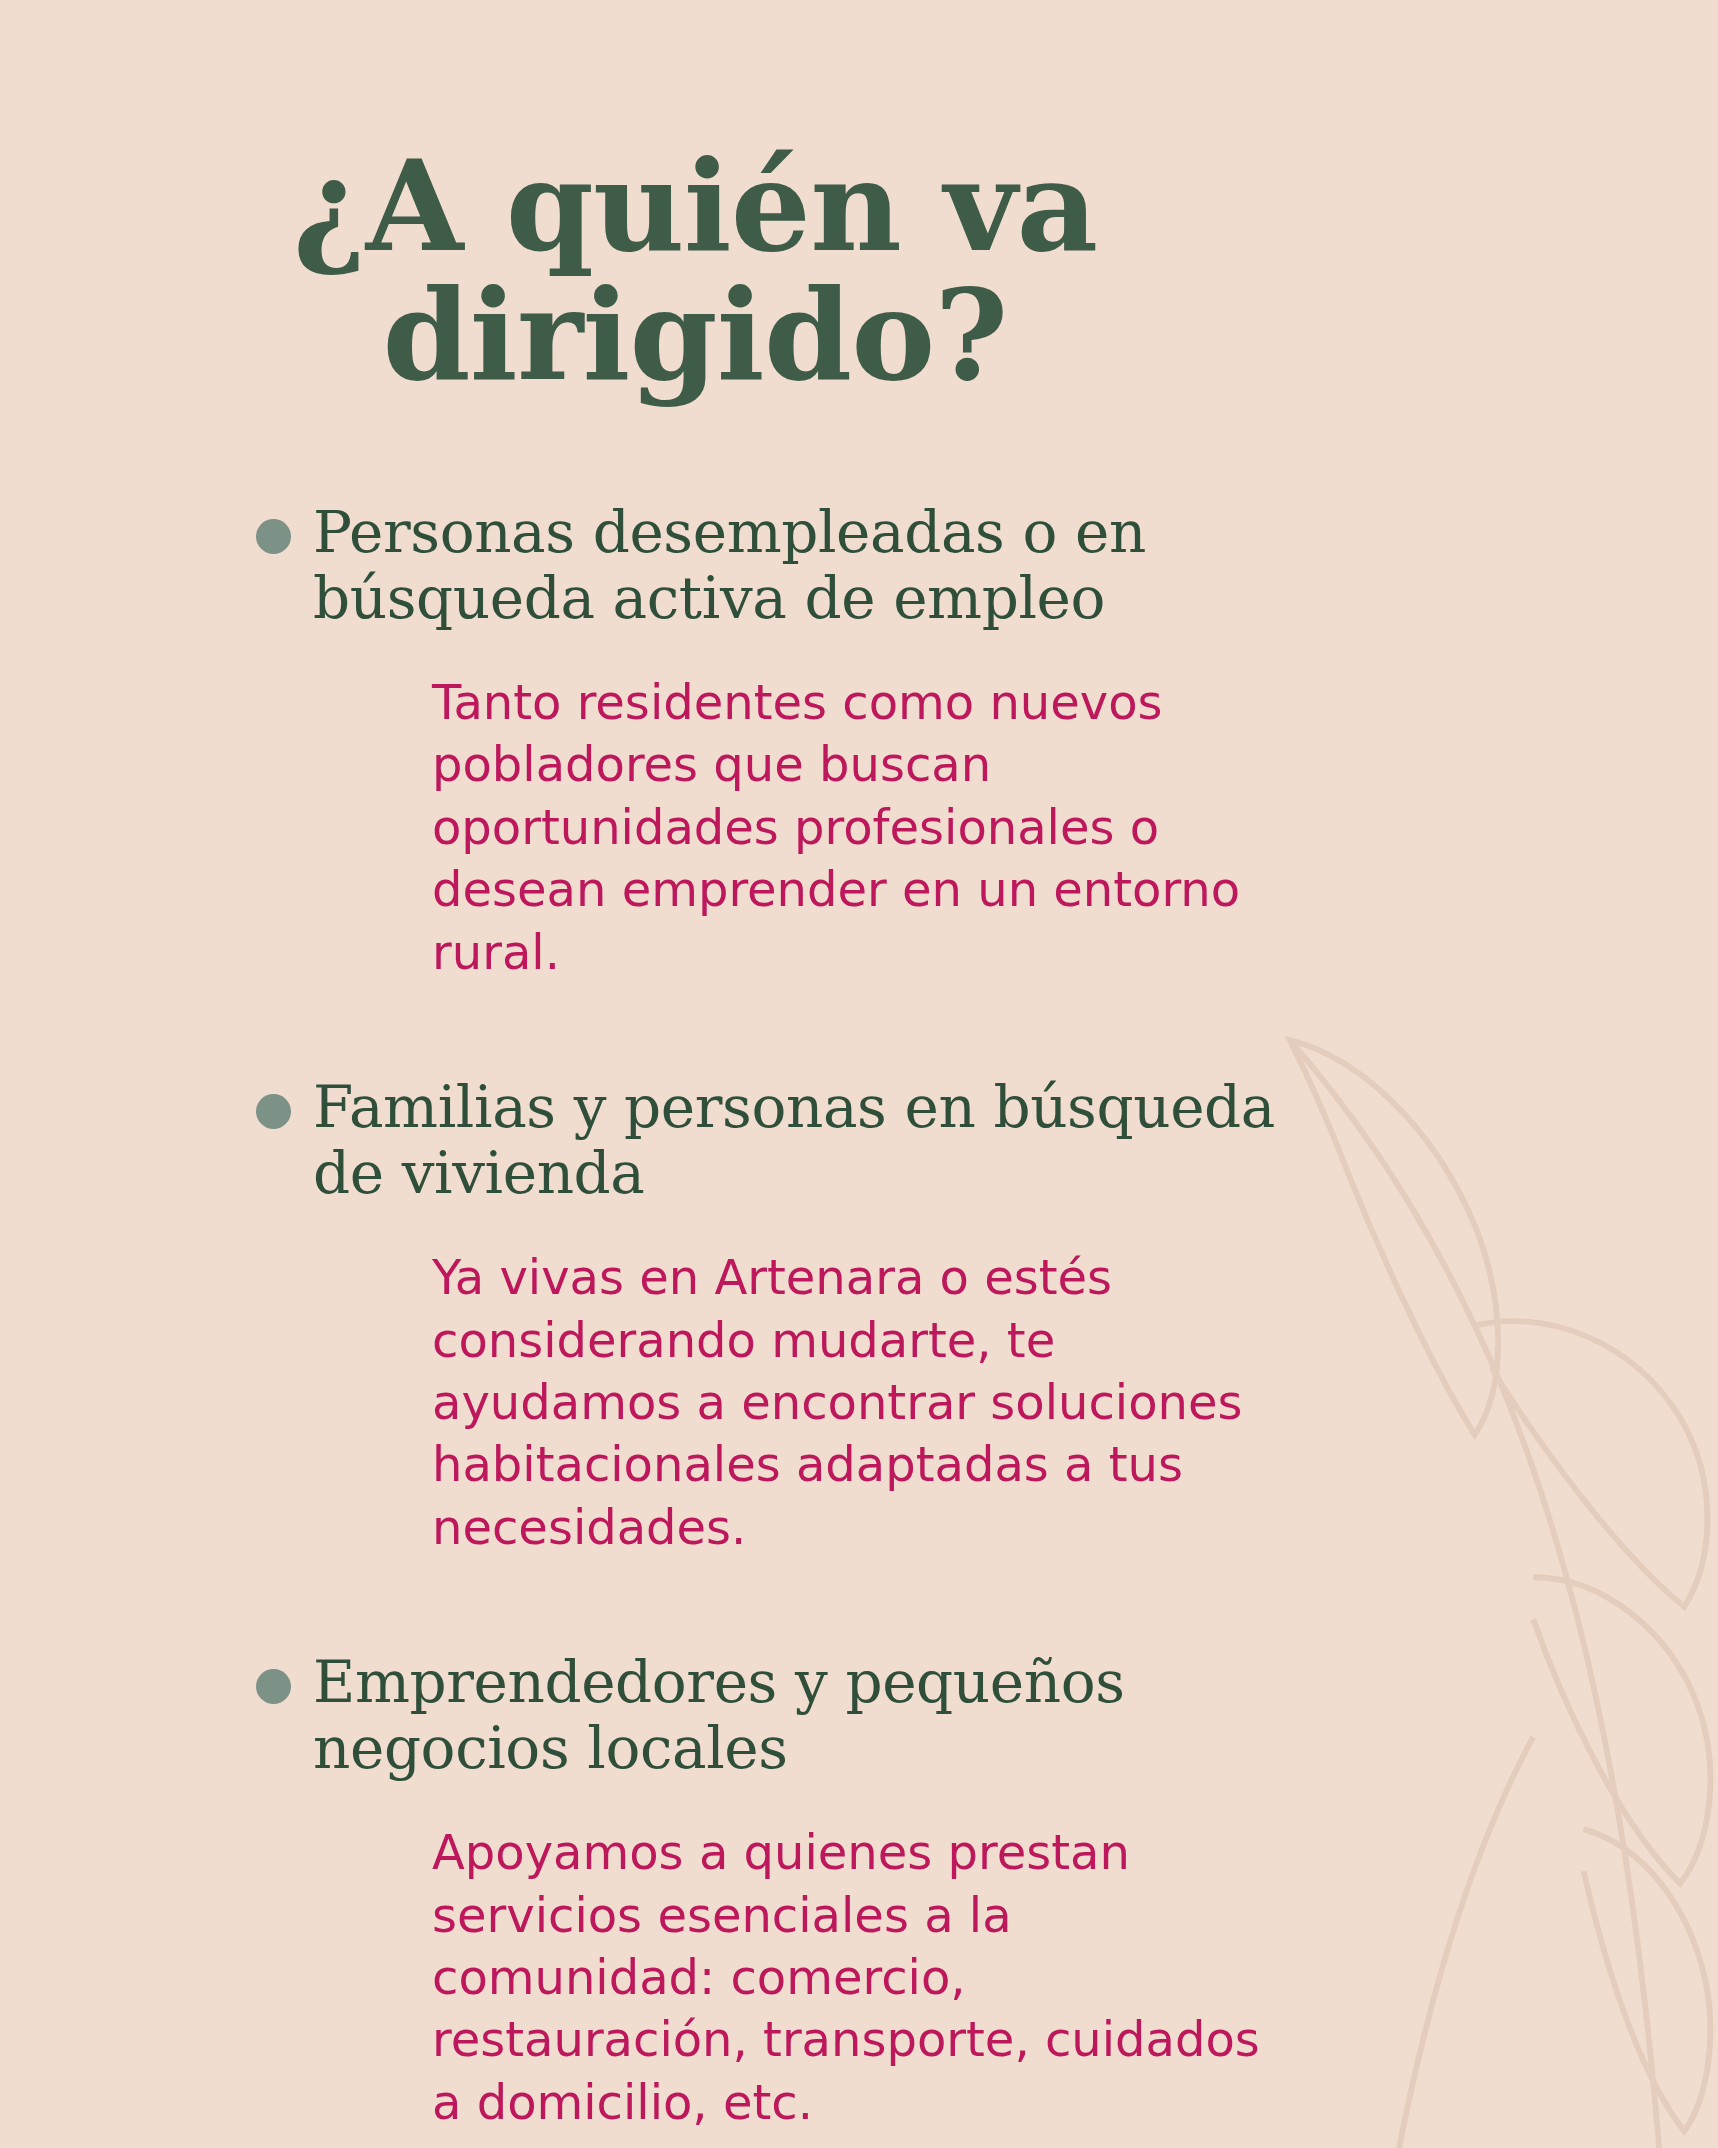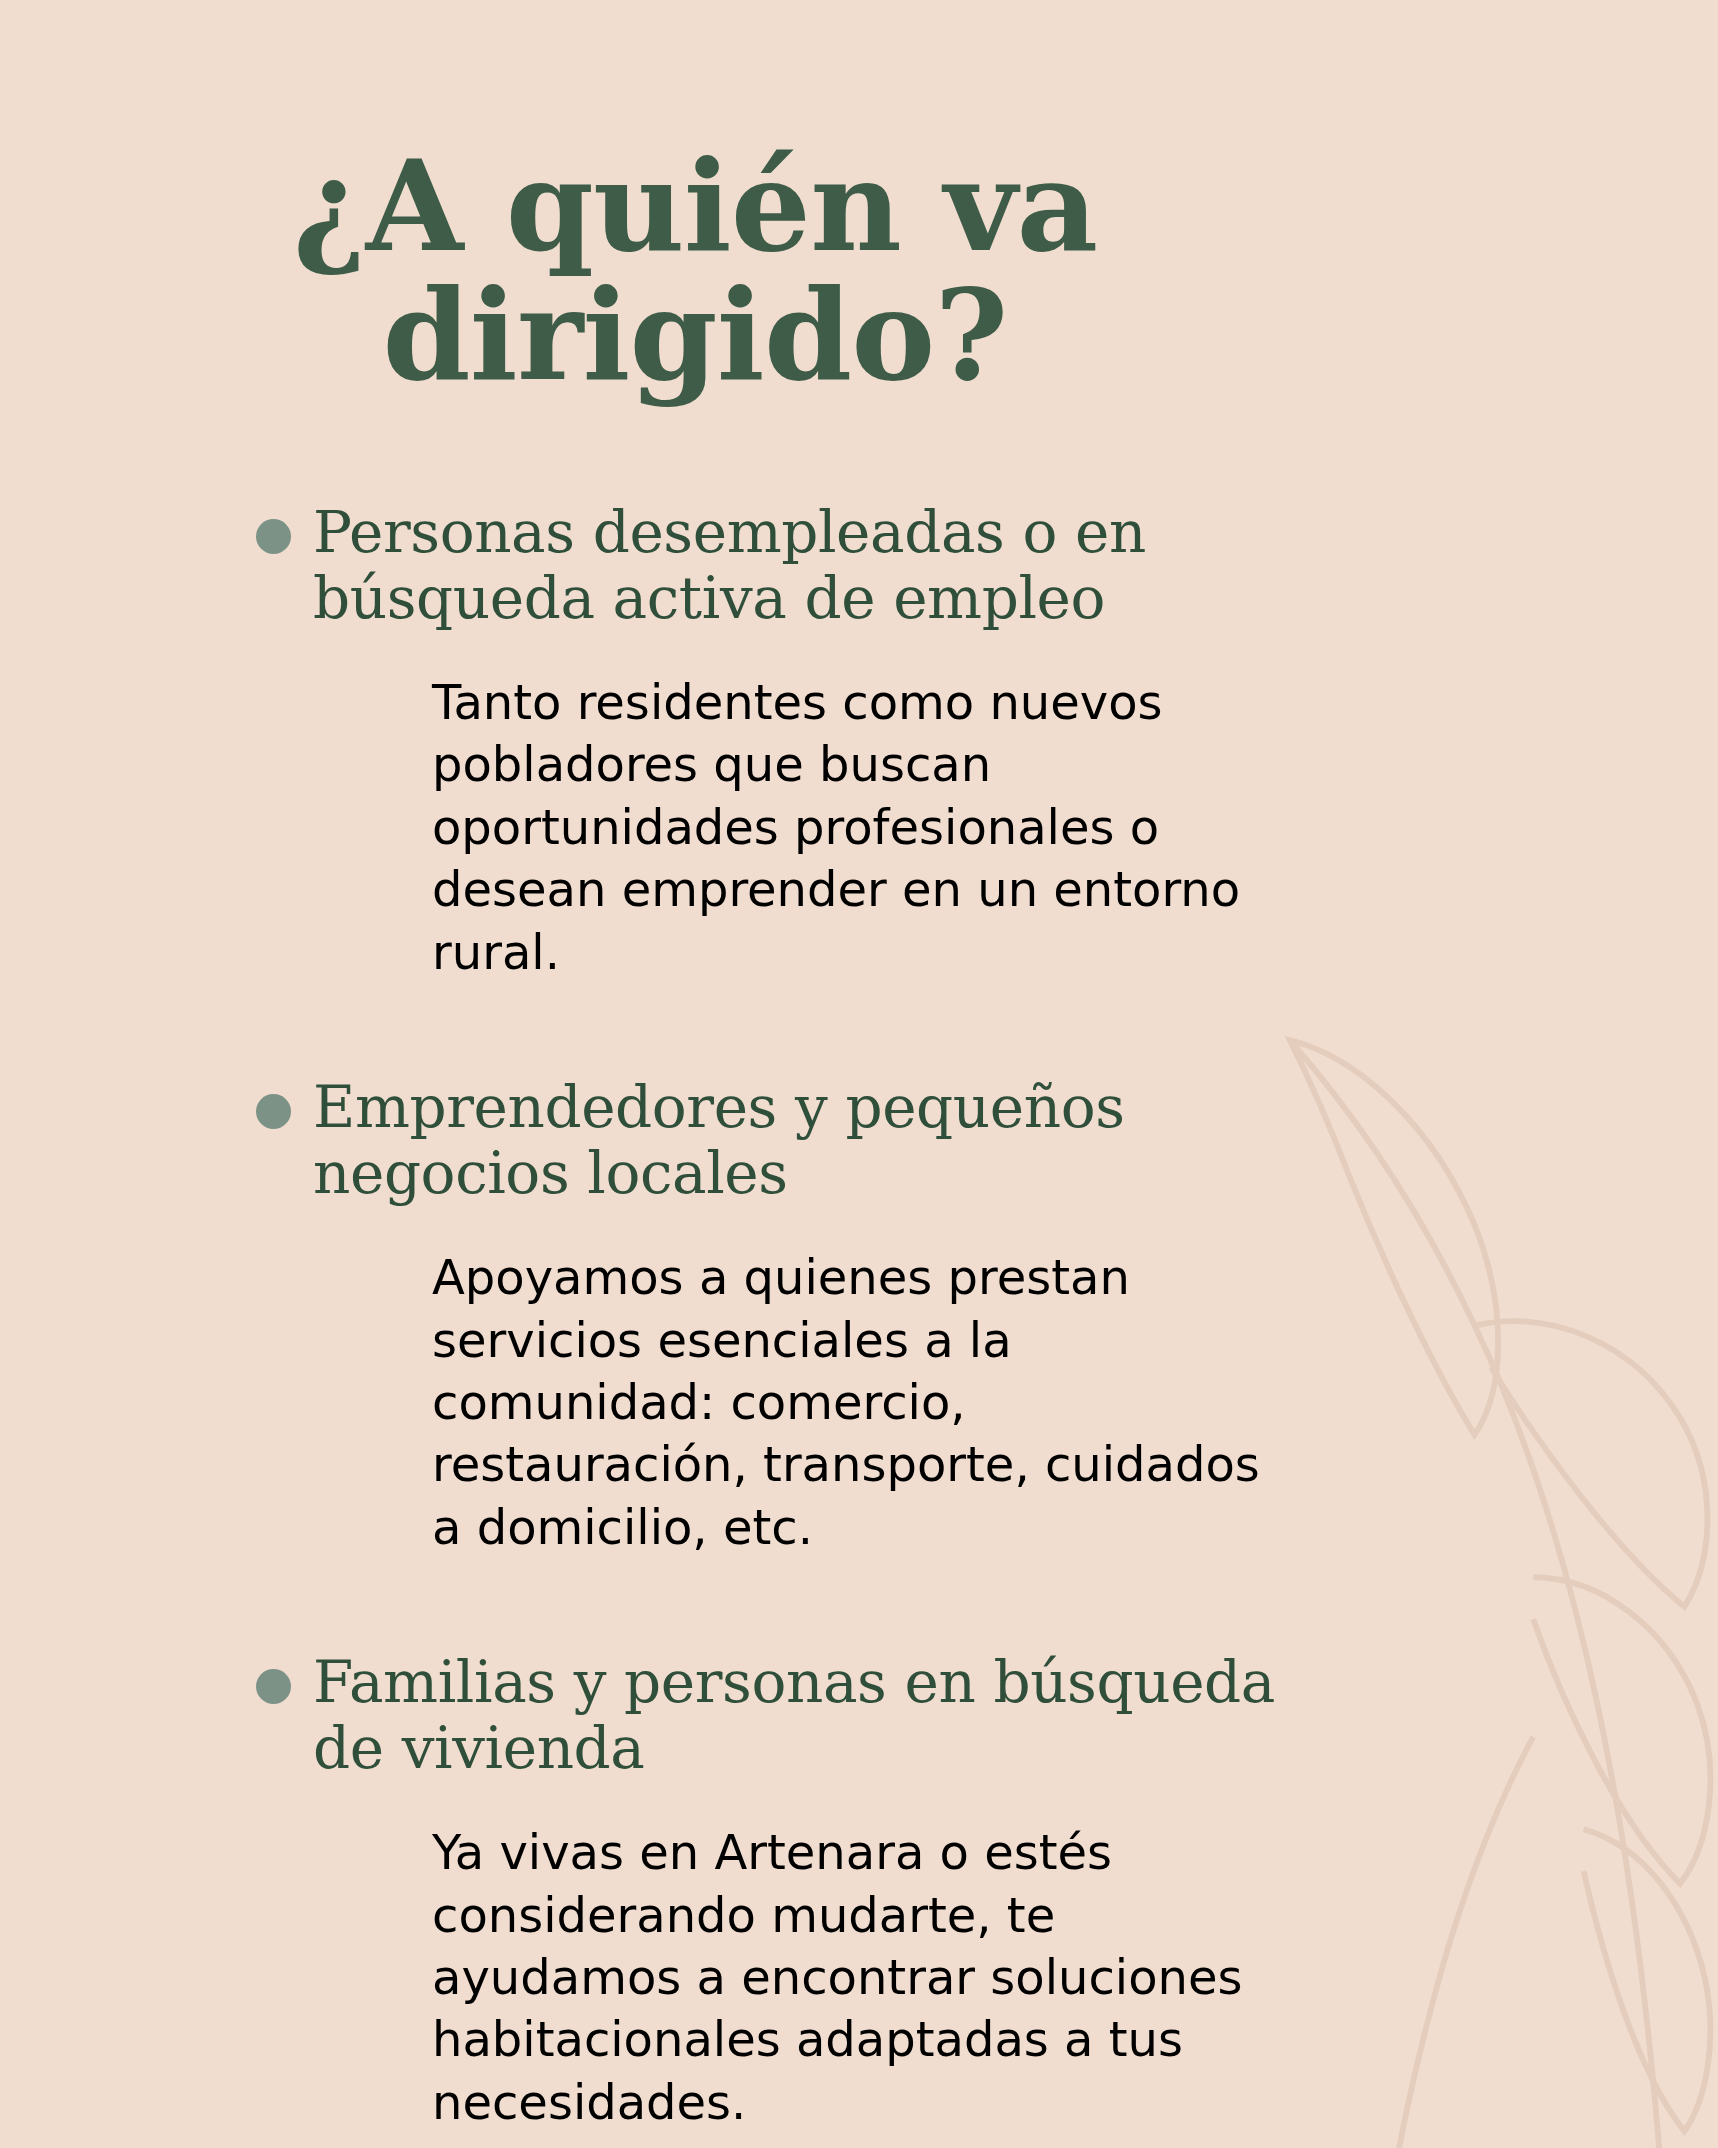--- a/index.html
+++ b/index.html
@@ -80,21 +80,21 @@
     color: #2f4f3a;
     font-family: "DejaVu Serif", "Liberation Serif", serif;
     font-weight: 400;
     font-size: 58px;
     line-height: 1.13;
     letter-spacing: -0.4px;
     max-width: 1032px;
   }
 
   .item-body {
-    color: #000000;
+    color: #be185d;
     font-family: "DejaVu Sans", "Liberation Sans", sans-serif;
     font-size: 48px;
     line-height: 1.30;
     margin-top: 40px;
     padding-left: 331px;
     max-width: 1091px;
   }
 </style>
 </head>
 <body>
@@ -120,28 +120,28 @@
       <div class="item-head">
         <span class="bullet"></span>
         <span class="item-title">Personas desempleadas o en búsqueda activa de empleo</span>
       </div>
       <p class="item-body">Tanto residentes como nuevos pobladores que buscan oportunidades profesionales o desean emprender en un entorno rural.</p>
     </li>
 
     <li class="item">
       <div class="item-head">
         <span class="bullet"></span>
-        <span class="item-title">Emprendedores y pequeños negocios locales</span>
+        <span class="item-title">Familias y personas en búsqueda de vivienda</span>
       </div>
-      <p class="item-body">Apoyamos a quienes prestan servicios esenciales a la comunidad: comercio, restauración, transporte, cuidados a domicilio, etc.</p>
+      <p class="item-body">Ya vivas en Artenara o estés considerando mudarte, te ayudamos a encontrar soluciones habitacionales adaptadas a tus necesidades.</p>
     </li>
 
     <li class="item">
       <div class="item-head">
         <span class="bullet"></span>
-        <span class="item-title">Familias y personas en búsqueda de vivienda</span>
+        <span class="item-title">Emprendedores y pequeños negocios locales</span>
       </div>
-      <p class="item-body">Ya vivas en Artenara o estés considerando mudarte, te ayudamos a encontrar soluciones habitacionales adaptadas a tus necesidades.</p>
+      <p class="item-body">Apoyamos a quienes prestan servicios esenciales a la comunidad: comercio, restauración, transporte, cuidados a domicilio, etc.</p>
     </li>
 
   </ul>
 </div>
 
 
 </body></html>

